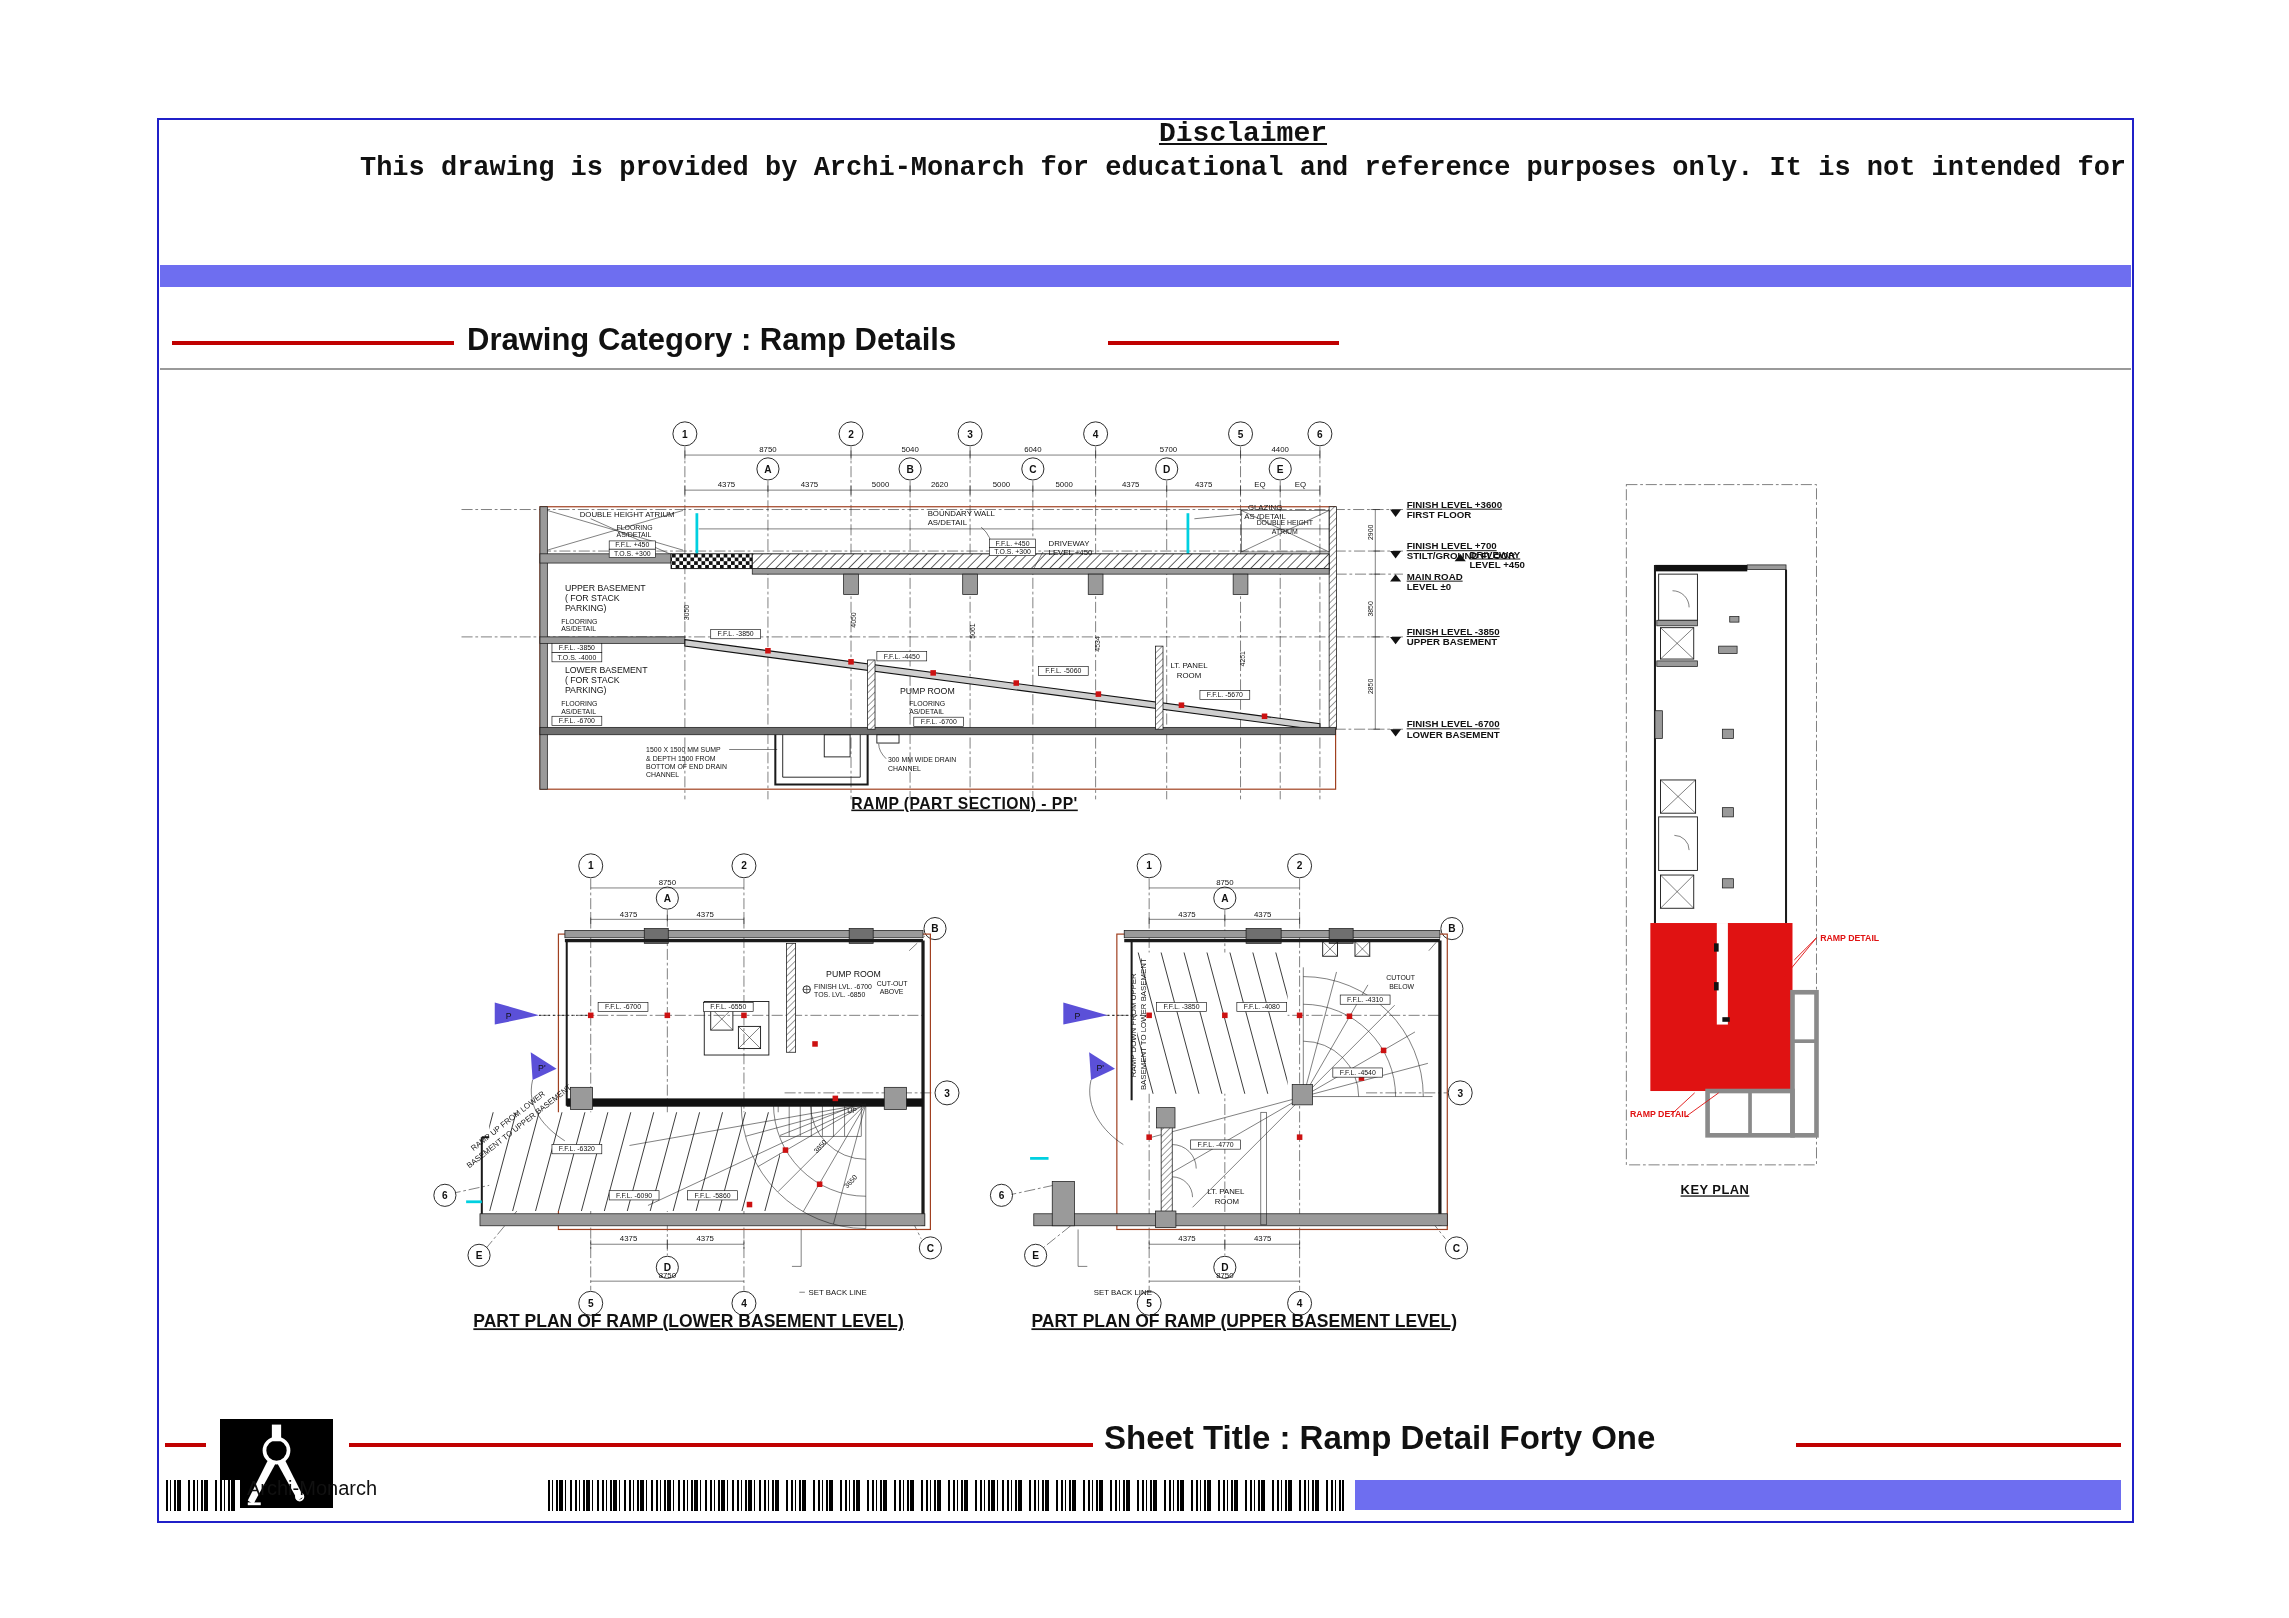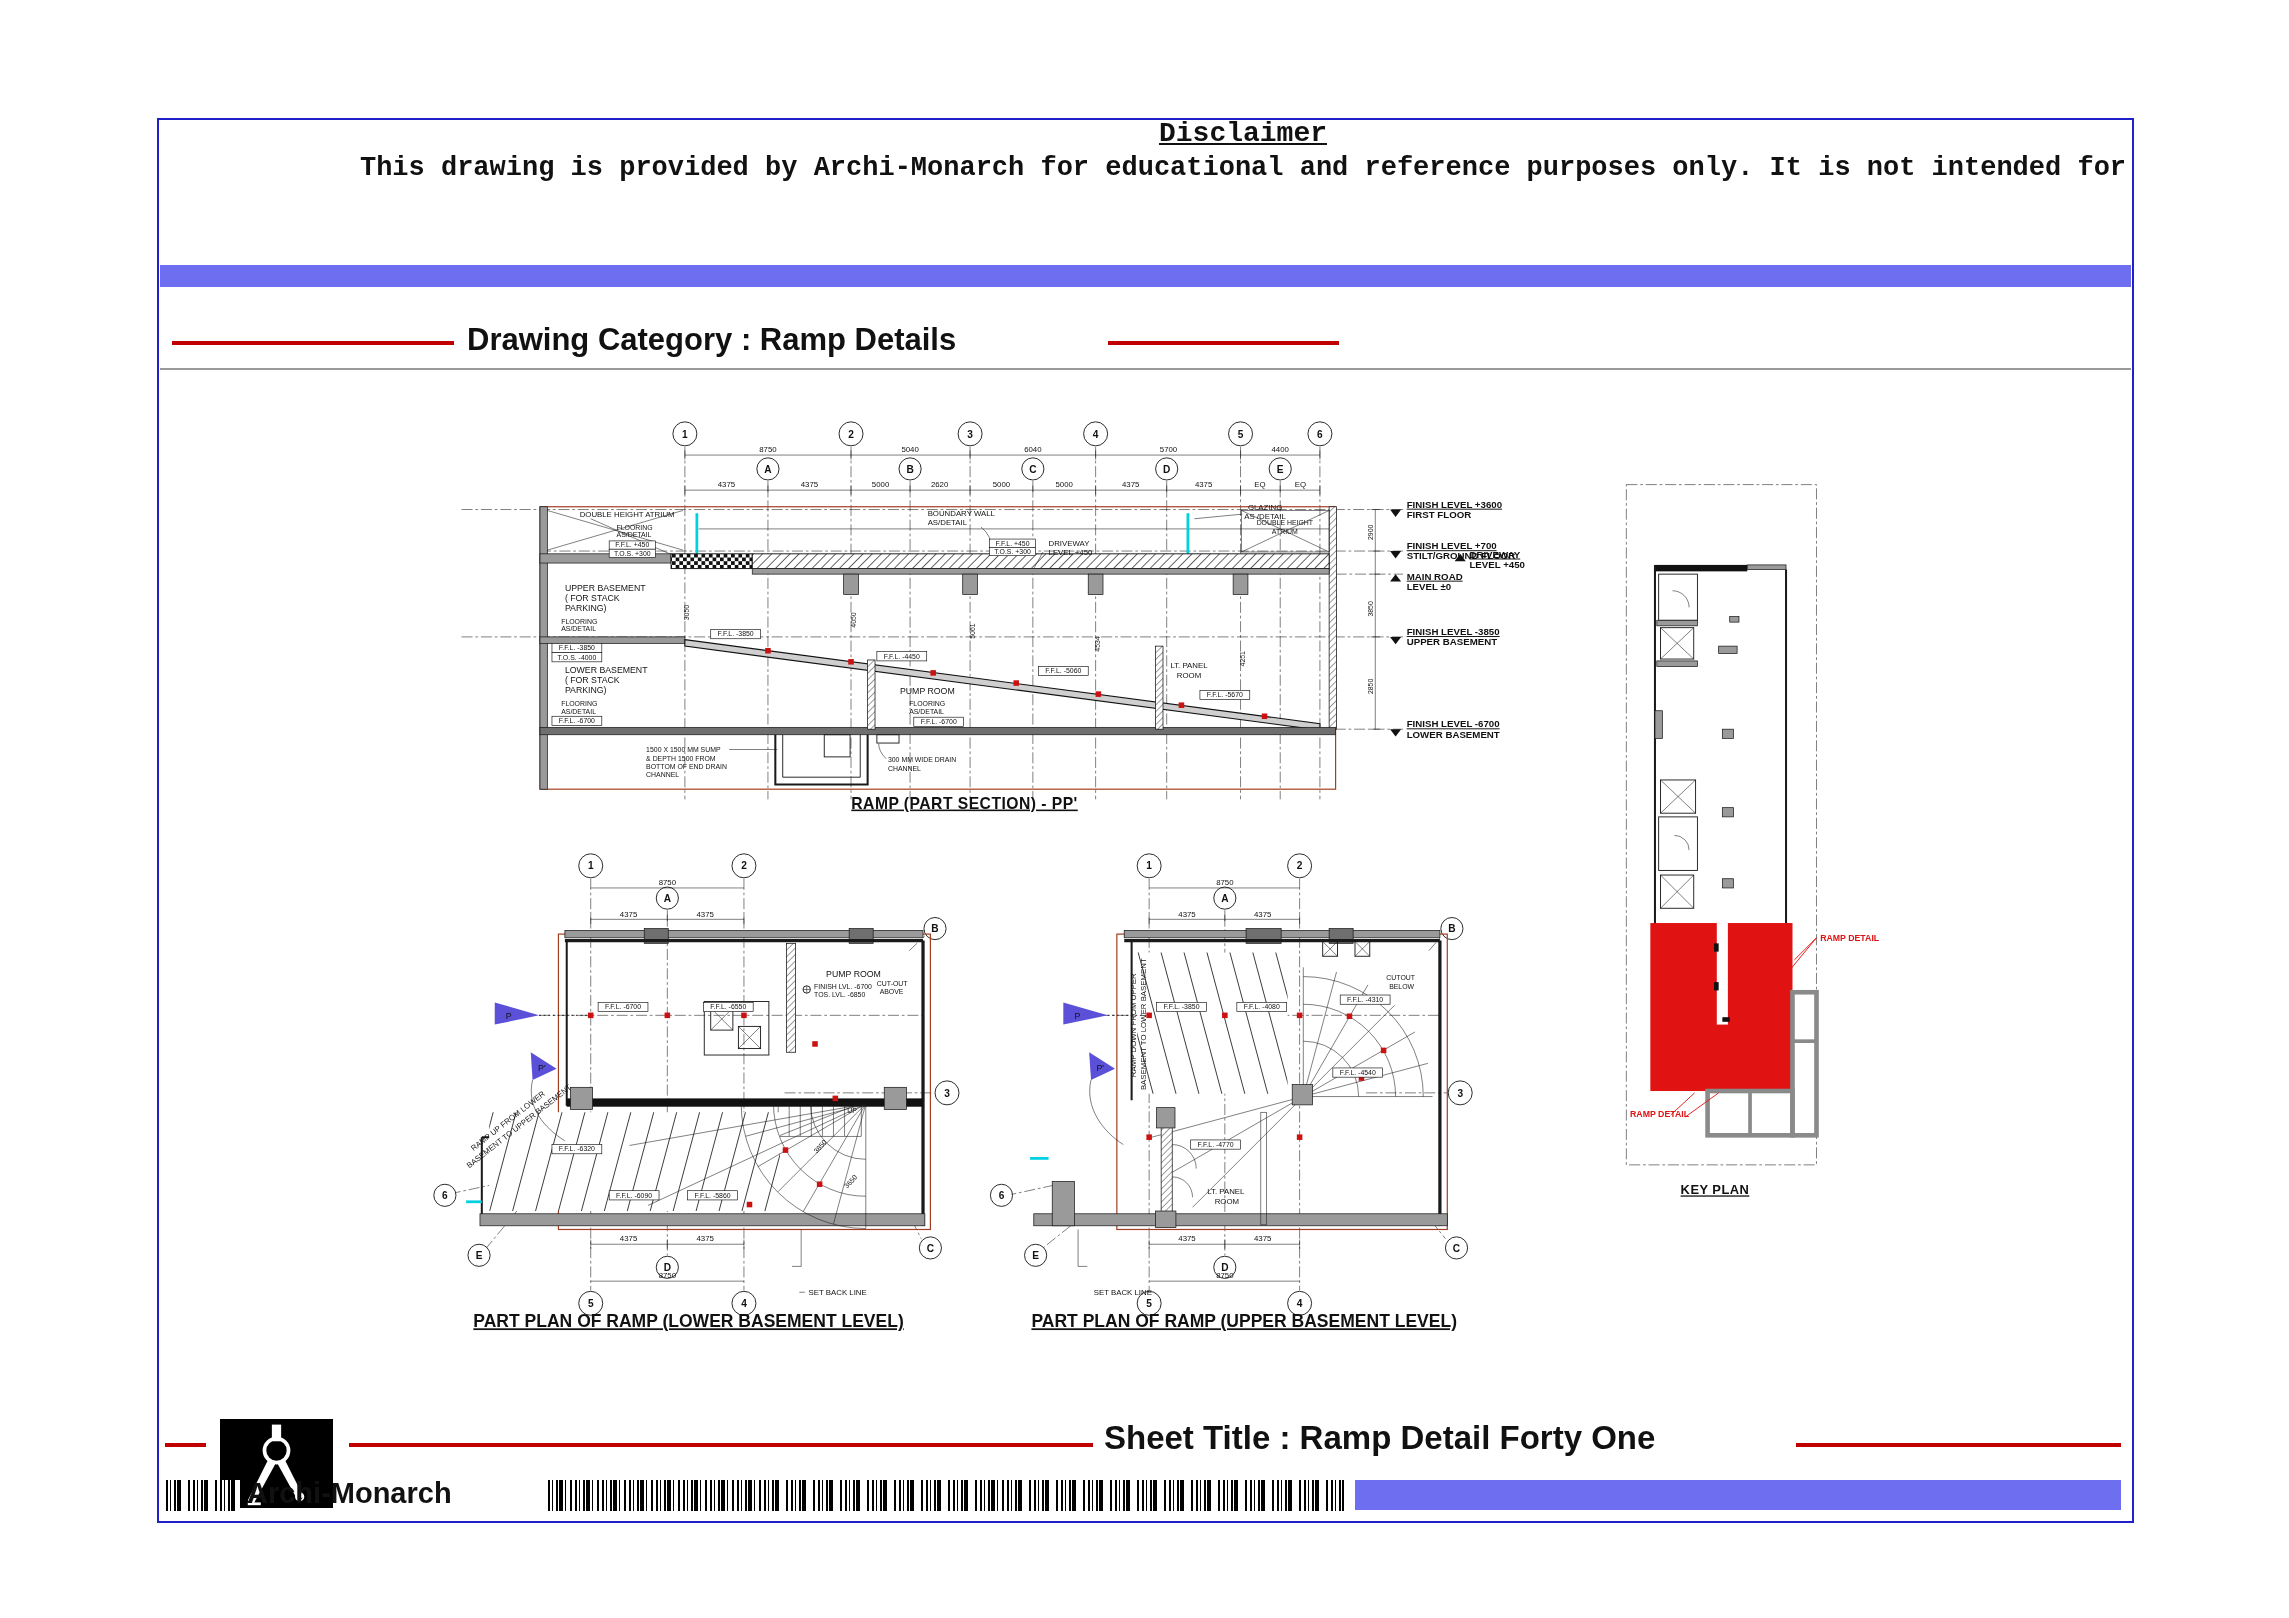--- a/index.html
+++ b/index.html
@@ -22,21 +22,21 @@
   #ft-line-b{left:349px;top:1443px;width:744px;}
   #ft-line-c{left:1796px;top:1443px;width:325px;}
   #sheet-title{left:1104px;top:1419px;font-size:33px;font-weight:bold;}
   #logo-box{left:220px;top:1419px;width:113px;height:89px;background:#000;}
   .barcode{top:1480px;height:31px;background:
      repeating-linear-gradient(90deg,#000 0 1.8px,#fff 1.8px 3.7px,#000 3.7px 4.6px,
        #fff 4.6px 8.3px,#000 8.3px 10px,#fff 10px 11px,#000 11px 14.8px,#fff 14.8px 16.6px,
        #000 16.6px 17.5px,#fff 17.5px 22px,#000 22px 24px,#fff 24px 27px);}
   #bc-1{left:166px;width:74px;}
   #bc-2{left:548px;width:796px;}
-  #brand{left:247px;top:1477px;font-size:29px;font-weight:bold;}
+  #brand{left:247px;top:1477px;font-size:20px;font-weight:normal;}
   #bar-bot{left:1355px;top:1480px;width:766px;height:29.5px;}
   svg text{font-family:"Liberation Sans",sans-serif;fill:#111;}
   .ln{stroke:#1a1a1a;stroke-width:1;fill:none;}
   .ln2{stroke:#1a1a1a;stroke-width:2.2;fill:none;}
   .ln3{stroke:#1a1a1a;stroke-width:3.5;fill:none;}
   .dd{stroke-dasharray:12 3 3 3;}
   .dt{stroke-dasharray:2 3;}
   .thin{stroke-width:0.6;}
   .gray{fill:#9a9a9a;stroke:#1a1a1a;stroke-width:0.8;}
   .dgray{fill:#6f6f6f;stroke:#1a1a1a;stroke-width:0.8;}

